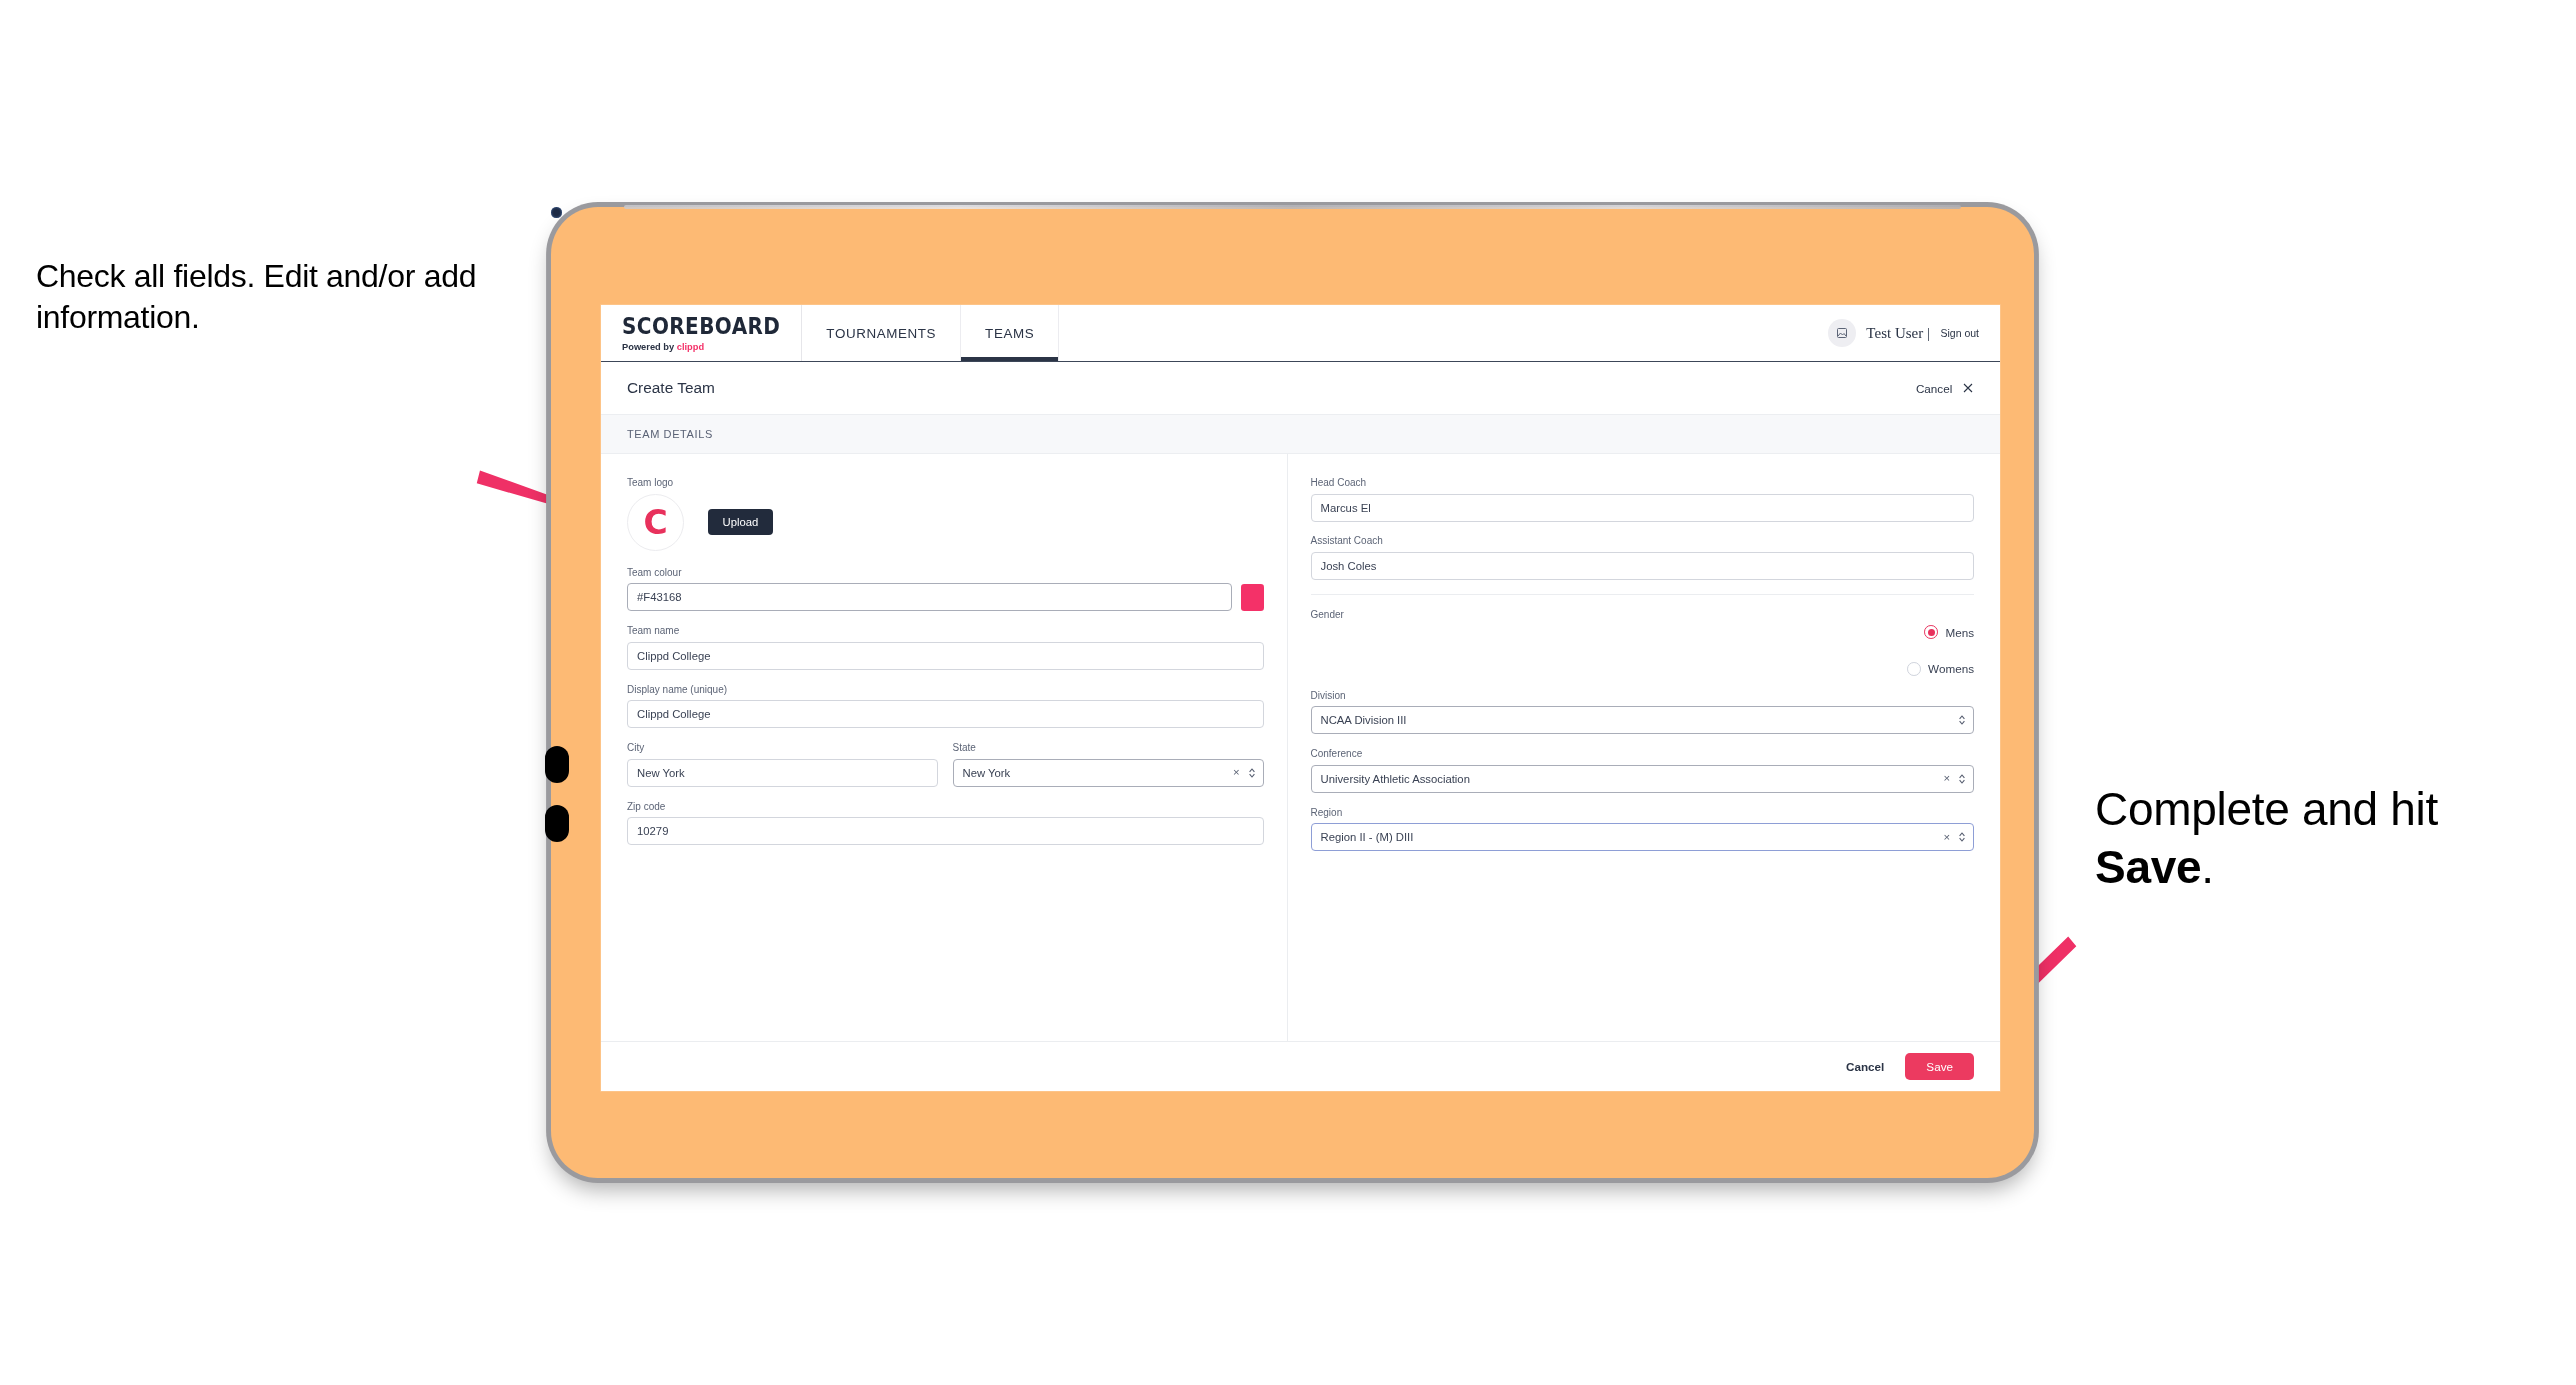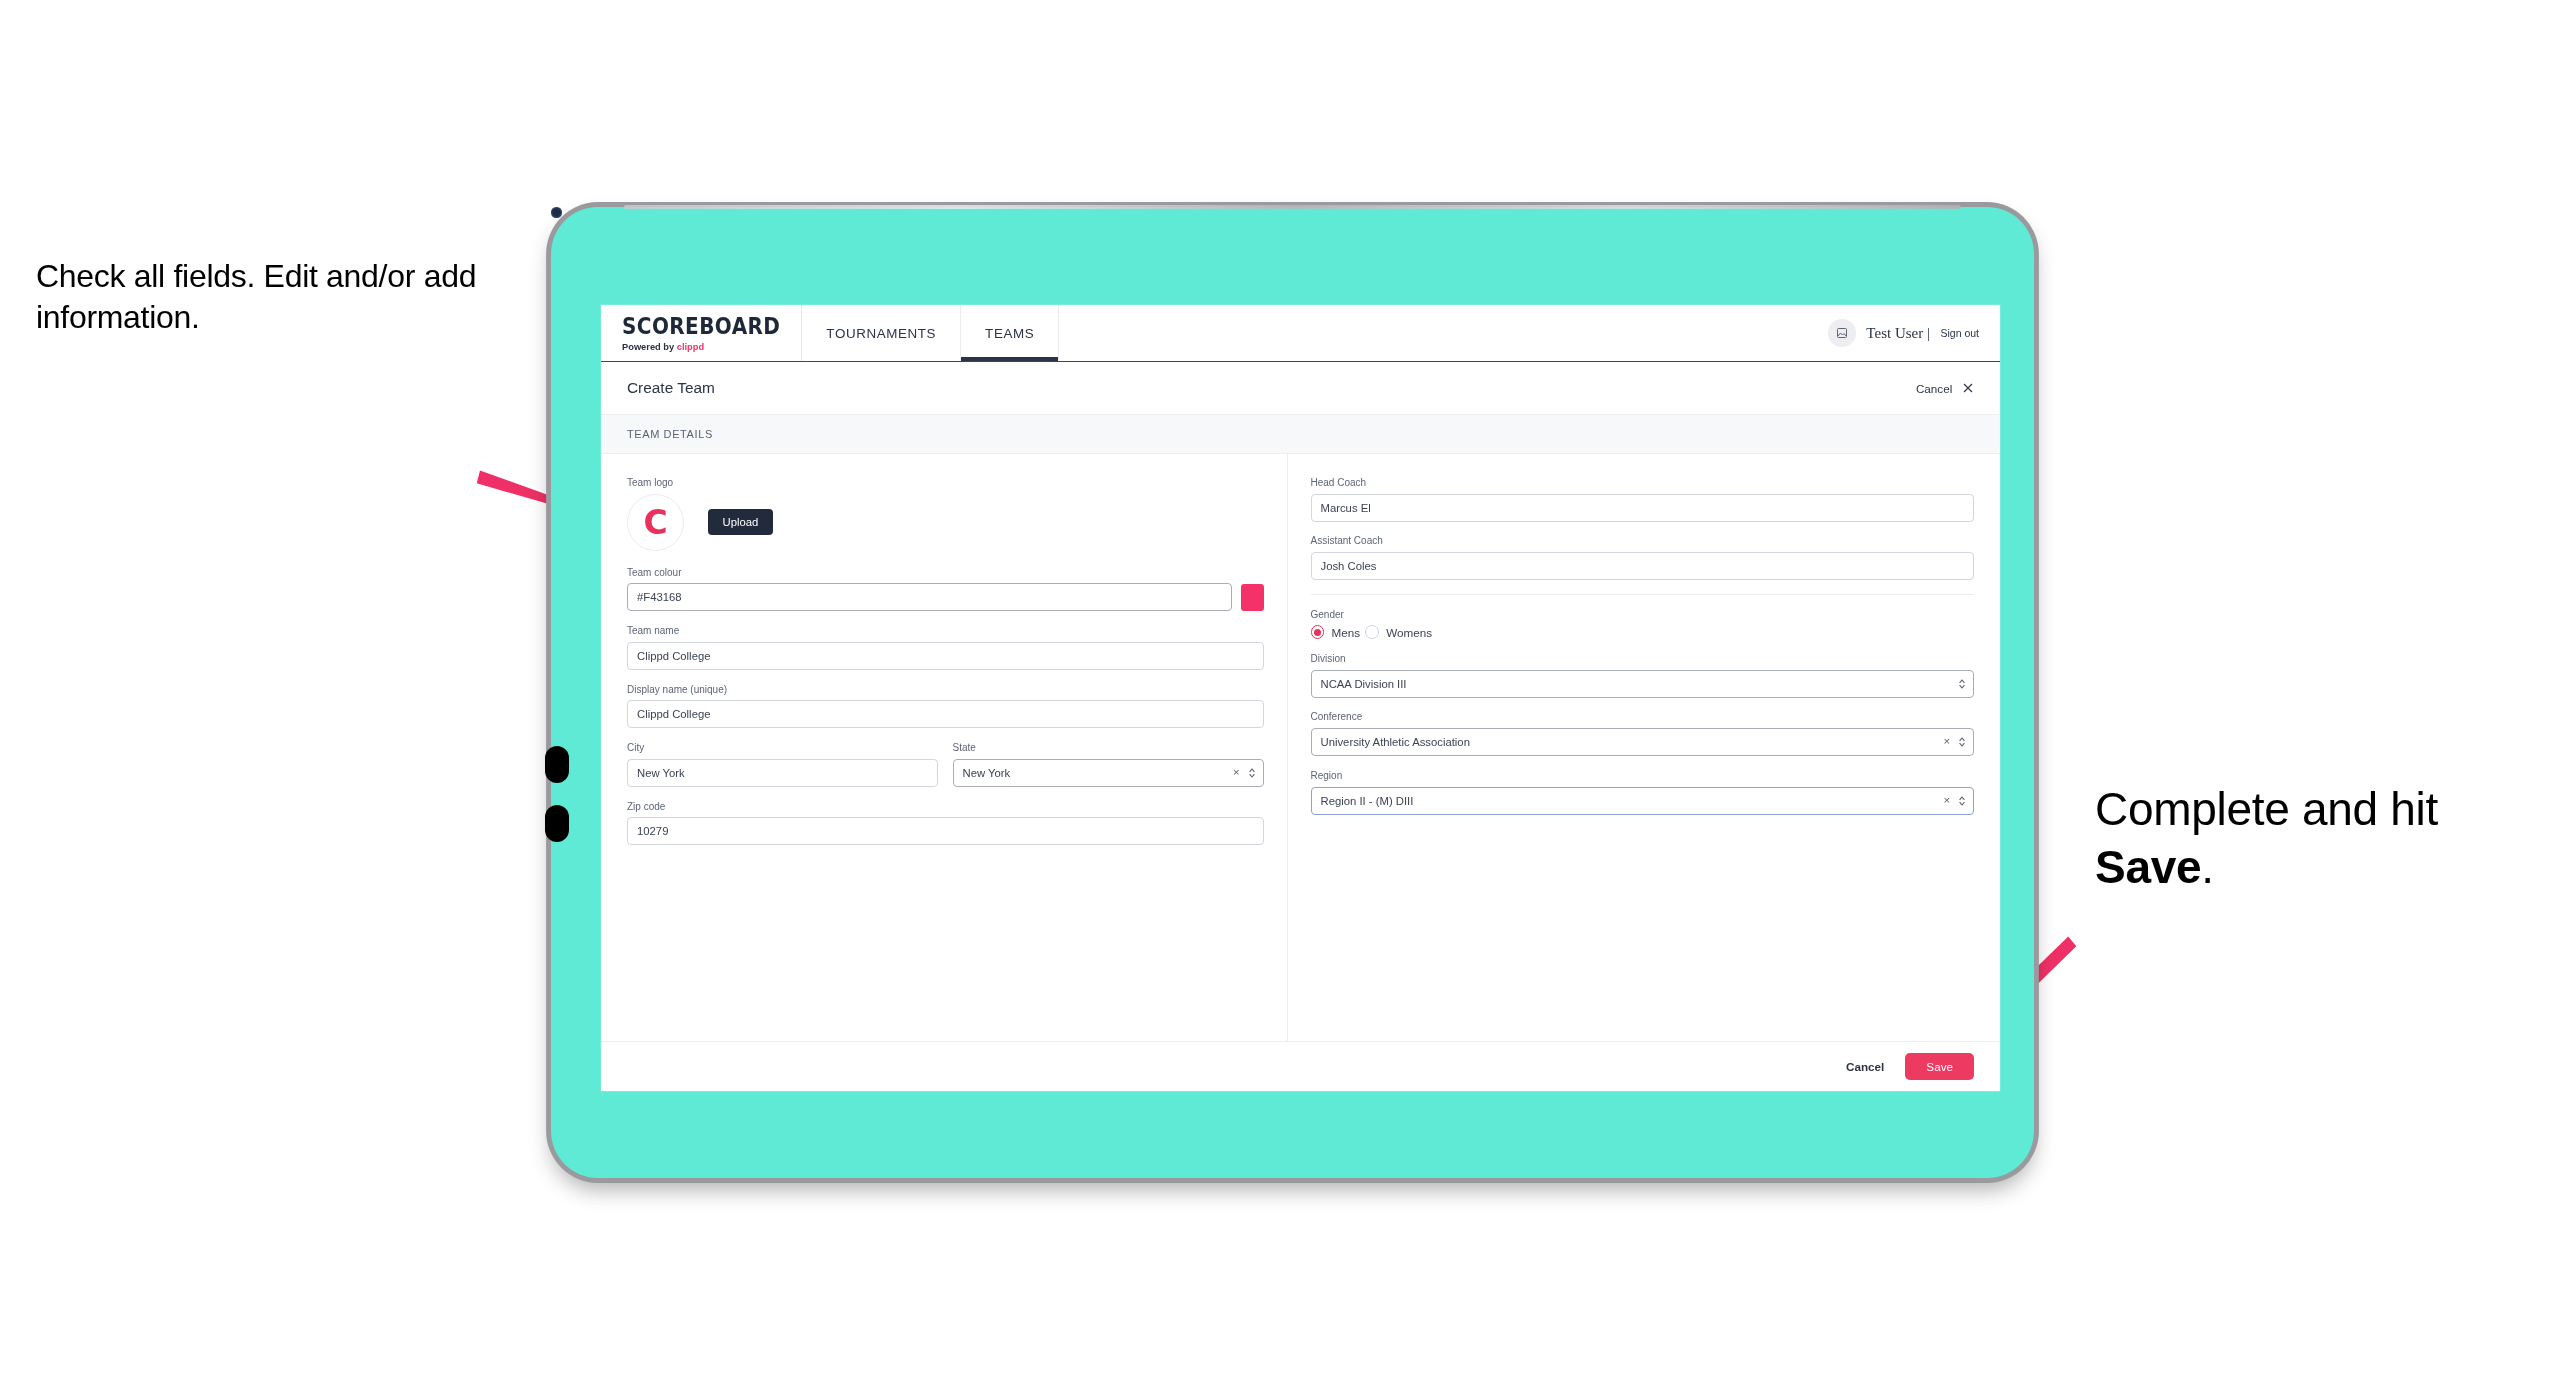--- a/index.html
+++ b/index.html
@@ -23,21 +23,21 @@
   #annot-right { left: 2095px; top: 780px; width: 454px; font-size: 46px; line-height: 1.27; }
   #annot-right .strong { font-weight: 700; }
 
   .arrow { position: absolute; }
 
   
   #tablet {
     position: absolute;
     left: 551px; top: 207px;
     width: 1483px; height: 971px;
-    background: #5eead4;
+    background: #fdba74;
     border-radius: 47px;
     box-shadow: 0 0 0 4.9px #9a9a9e, 0 11.3px 21px rgba(0,0,0,.30);
   }
   #tablet::before { 
     content:""; position:absolute; left:73px; right:73px; top:-2.4px; height:4px;
     background: linear-gradient(90deg,#c9c9cd,#e8e8ec,#b6b6bb,#dedee2,#b0b0b5);
     border-radius: 3.2px; opacity:.85;
   }
   .side-btn { position:absolute; background:#000; border-radius:50%; }
   #cam-dot { left:-0.8px; top:497px; width:10.5px; height:10.5px; background:#1d2b45;
@@ -141,21 +141,21 @@
   .selwrap .finput { padding-right: 42px; }
   .sel-icons {
     position:absolute; right:8px; top:0; height:28px;
     display:flex; align-items:center; gap:8px; color:#565e70;
   }
   .sel-icons .x { font-size:11.3px; cursor:pointer; line-height:1; }
   .sel-icons .caret { font-size:9px; line-height:1; cursor:pointer; letter-spacing:-0.8px; }
 
   .divider-h { height:0.8px; background:#ebedf0; margin: 4.9px 0 13.8px 0; }
 
-  .radio-row { display:flex; align-items:flex-end; gap:5px; margin-top:1.6px; }
+  .radio-row { display:flex; align-items:flex-end; gap:23px; margin-top:1.6px;flex-direction:column; }
   .radio { display:flex; align-items:center; gap:7.3px; cursor:pointer; }
   .rdot {
     width:13.8px; height:13.8px; border-radius:50%; border:1.4px solid #cfd3dc;
     display:flex; align-items:center; justify-content:center; background:#fff;
   }
   .rdot.on { border-color:#e8315c; }
   .rdot.on::after { content:""; width:7.3px; height:7.3px; border-radius:50%; background:#e8315c; }
   .rlabel { font-size:11.7px; color:#3a4254; }
 
   #form-footer {

